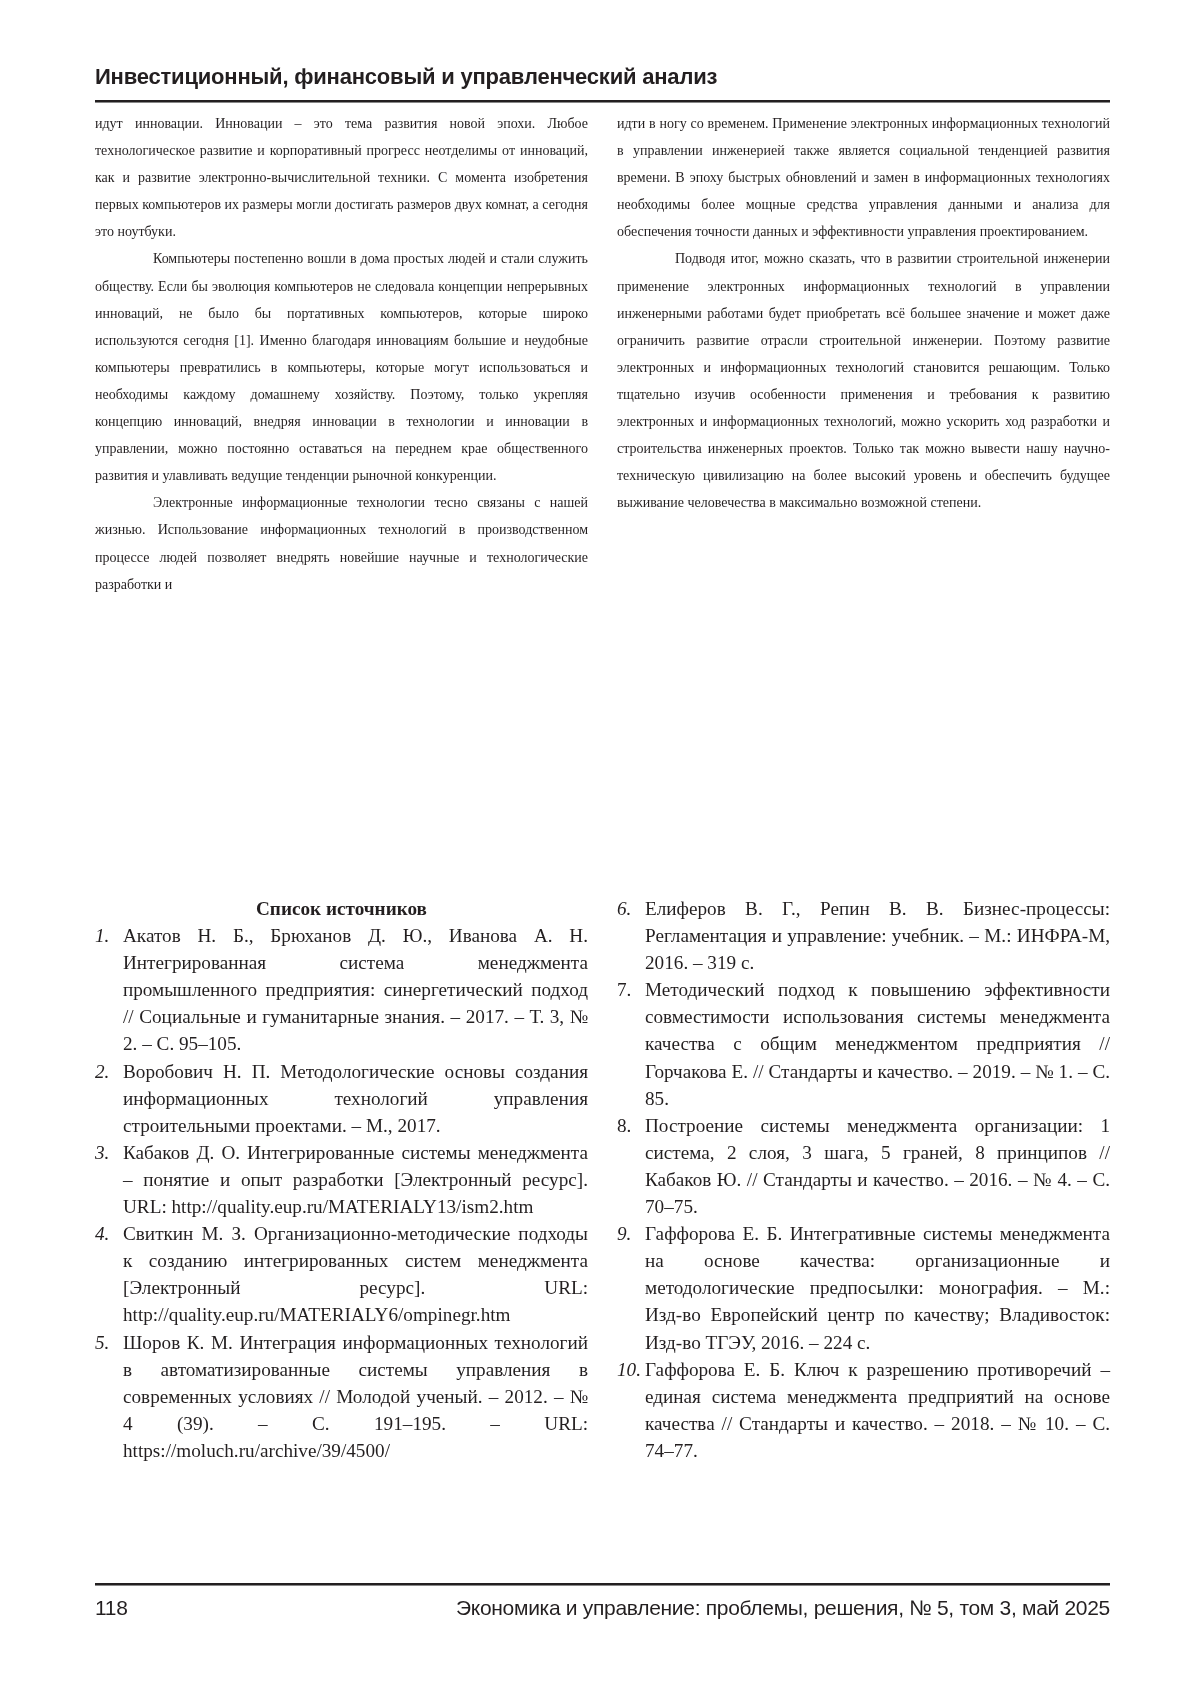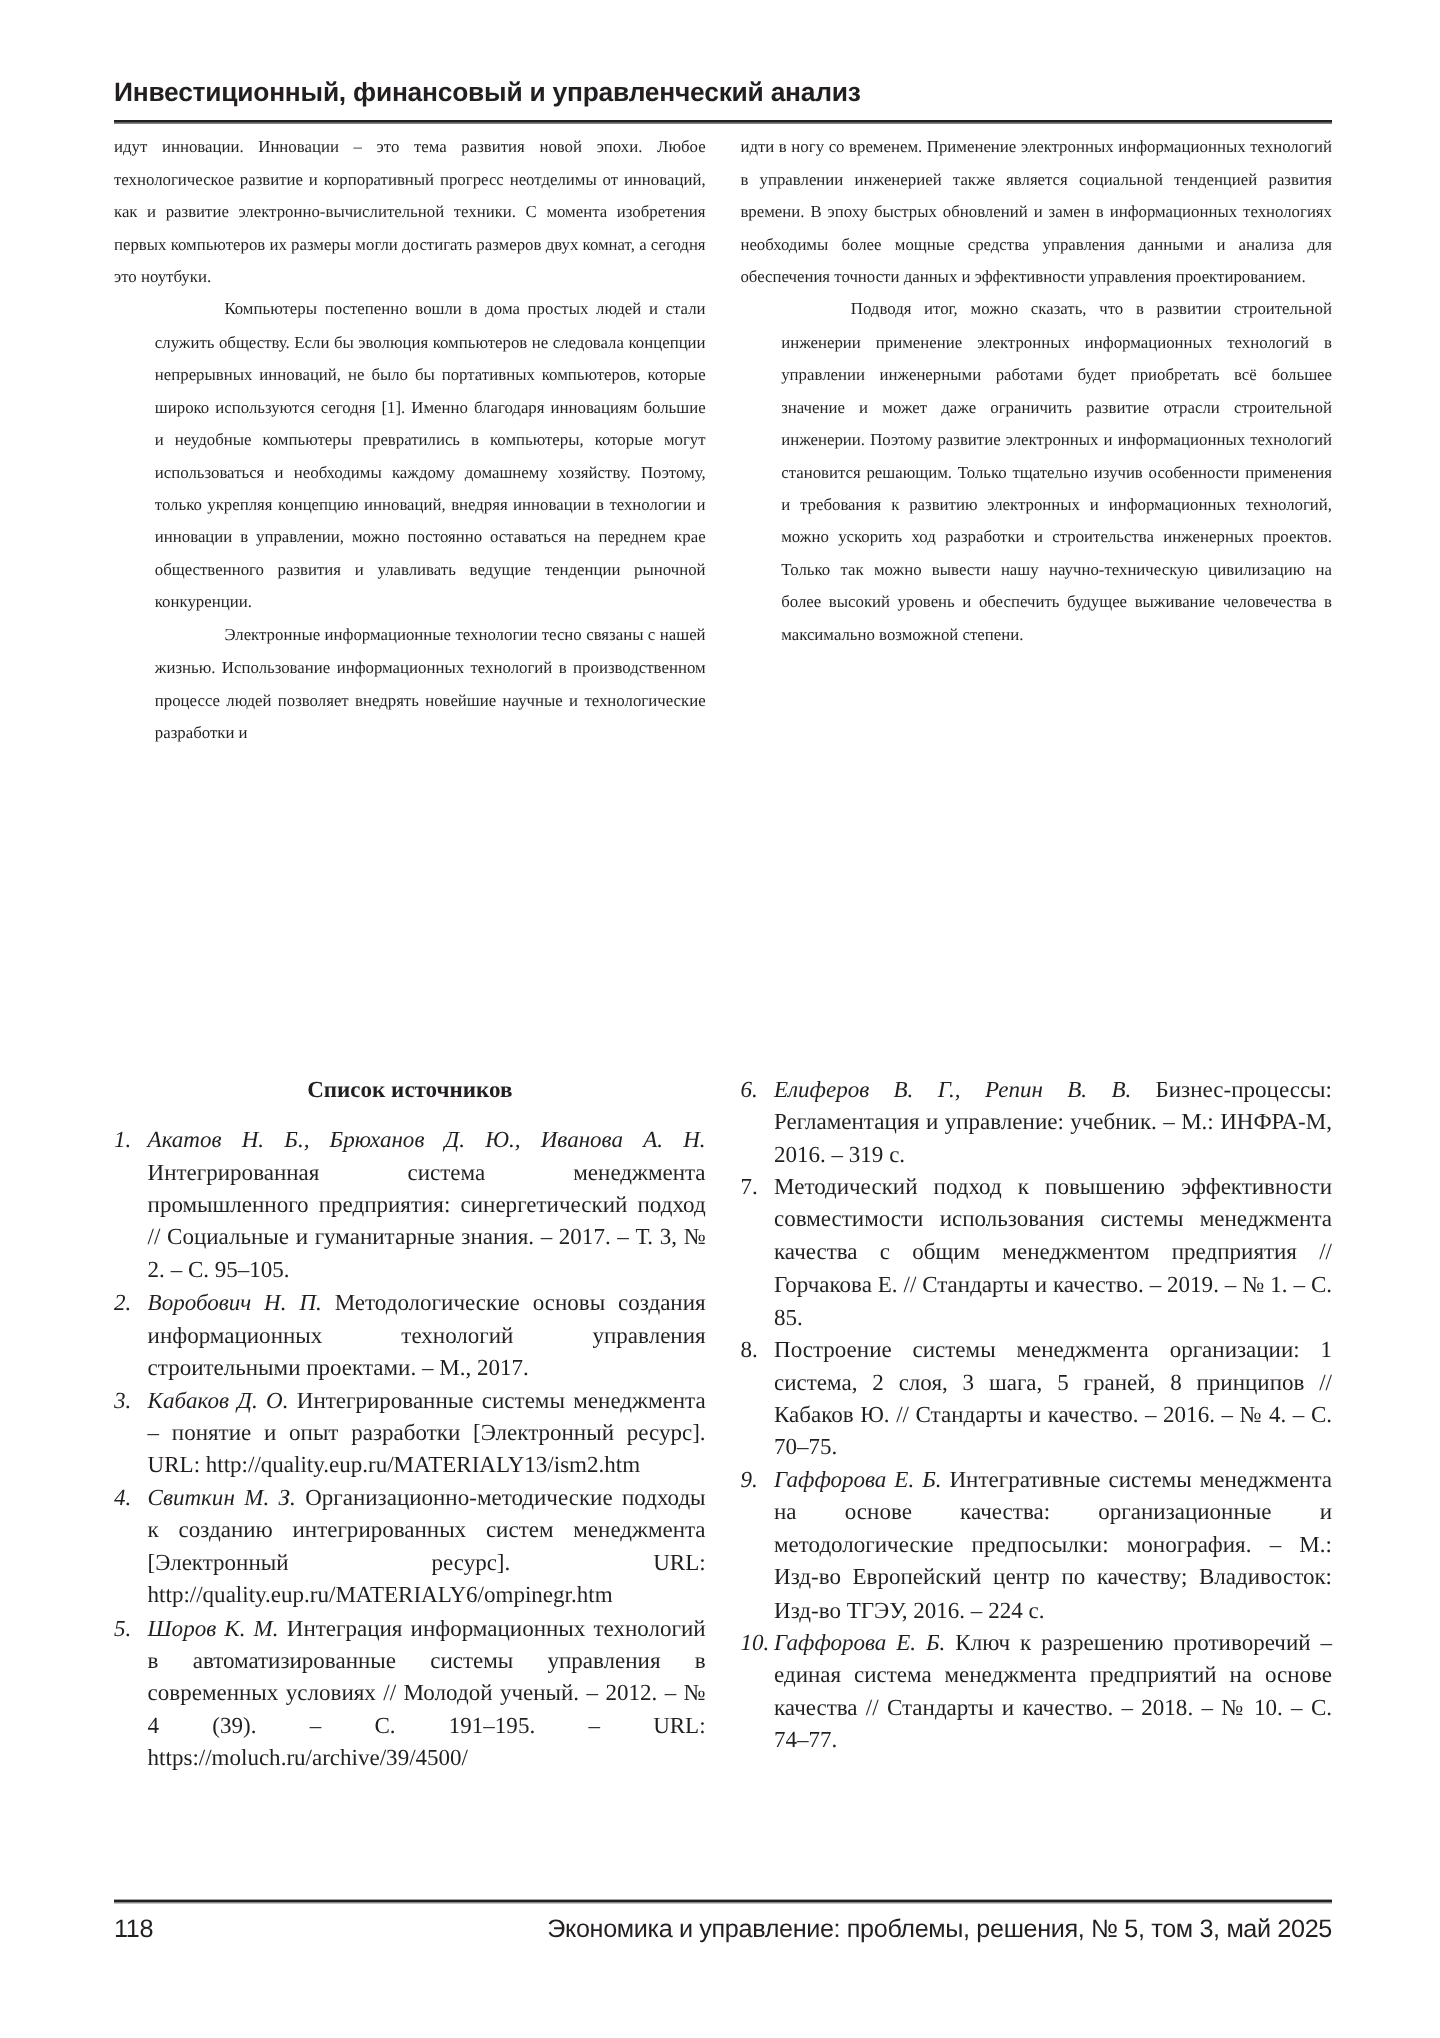--- a/index.html
+++ b/index.html
@@ -12,32 +12,32 @@
   }
   .head-rule { position: absolute; left: 0; top: 100px; width: 1015px; height: 2px; background: #231f20; border-bottom: 1px solid #888; }
   .col {
     position: absolute; top: 110px; width: 493px;
     font-family: "Liberation Serif", serif; font-size: 14px; line-height: 27.1px;
     text-align: justify; hyphens: manual; color: #231f20;
   }
   .col-left { left: 0; }
   .col-right { left: 522px; }
   .col p { margin: 0; }
-  .col p.indent { text-indent: 58px; margin-left: 34px; }
+  .col p.indent { text-indent: 58px; }
   .section-heading { font-weight: bold; margin: 0; padding-left: 58px; }
   .refs { position: absolute; top: 895px; width: 493px;
     font-family: "Liberation Serif", serif; font-size: 19.2px; line-height: 27.1px; color: #231f20; }
   .refs-left { left: 0; }
   .refs-right { left: 522px; }
-  .refs-title { text-align: center; font-weight: bold; margin: 0 0 15px 0; }
+  .refs-title { text-align: center; font-weight: bold; margin: 0 0 0 0; }
   .ref { display: flex; margin: 0; }
   .ref-num { width: 28px; flex: 0 0 28px; }
   .ref-num.italic { font-style: italic; }
   .ref-body { flex: 1; text-align: justify; }
-  .ref-author { font-style: italic; }
+  .ref-author { }
   .foot-rule { position: absolute; left: 0; top: 1583px; width: 1015px; height: 2px; background: #231f20; border-bottom: 1px solid #888; }
   .footer {
     position: absolute; left: 0; top: 1596px; width: 1015px;
     font-family: "Liberation Sans", sans-serif; font-size: 21px; color: #231f20;
     display: flex; justify-content: space-between; letter-spacing: -0.3px; align-items: flex-end;
   }
 </style>
 </head>
 <body>
 

